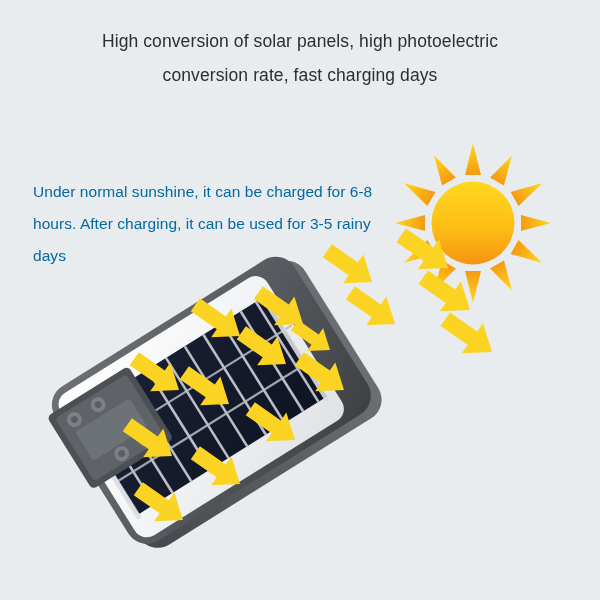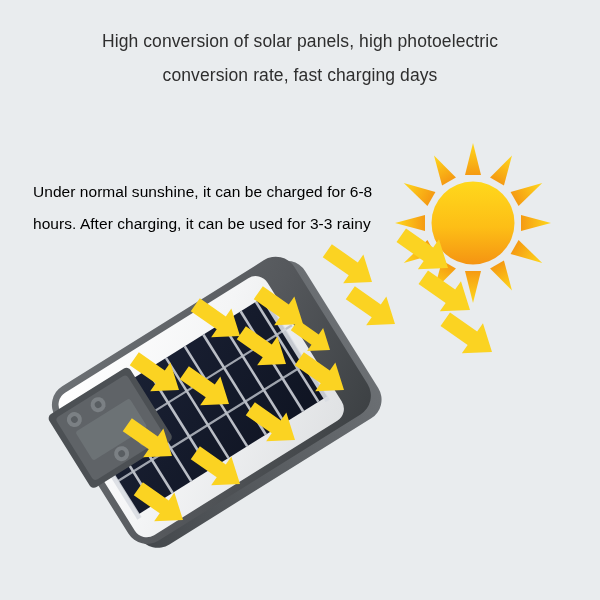--- a/index.html
+++ b/index.html
@@ -14,41 +14,42 @@
   
   .headline{
     position:absolute;left:0;top:24px;width:600px;
     text-align:center;color:#2e2e2e;
     font-size:17.5px;line-height:34px;letter-spacing:.1px;
   }
   .headline .ln{display:block;}
 
   .subtext{
     position:absolute;left:33px;top:176px;width:400px;
-    color:#000000;font-size:15.5px;line-height:32px;letter-spacing:.05px;
+    color:#0369a1;font-size:15.5px;line-height:32px;letter-spacing:.05px;
     text-align:left;
   }
   .subtext .ln{display:block;}
 
   
   #art{position:absolute;left:0;top:0;width:600px;height:600px;}
 </style>
 </head>
 <body style="background: rgb(233, 236, 238);">
 
 <div id="stage">
 
   <div class="headline">
     <span class="ln">High conversion of solar panels, high photoelectric</span>
     <span class="ln">conversion rate, fast charging days</span>
   </div>
 
   <div class="subtext">
     <span class="ln">Under normal sunshine, it can be charged for 6-8</span>
-    <span class="ln">hours. After charging, it can be used for 3-3 rainy</span>
+    <span class="ln">hours. After charging, it can be used for 3-5 rainy</span>
+    <span class="ln">days</span>
   </div>
 
   <svg id="art" viewBox="0 0 600 600">
     <defs>
       <linearGradient id="sunGrad" x1="0" y1="0" x2="0" y2="1">
         <stop offset="0%" stop-color="#FFD81C"></stop>
         <stop offset="55%" stop-color="#FDBE16"></stop>
         <stop offset="100%" stop-color="#F59412"></stop>
       </linearGradient>
       <linearGradient id="rayGrad" x1="0" y1="0" x2="0" y2="1">

